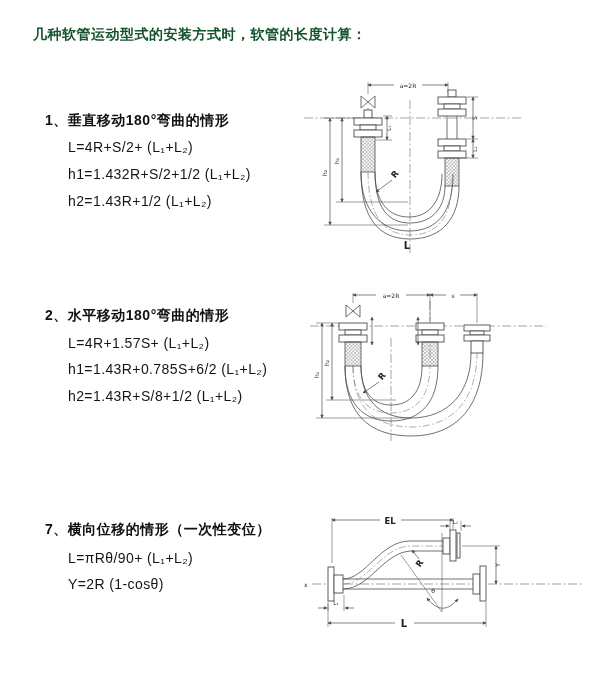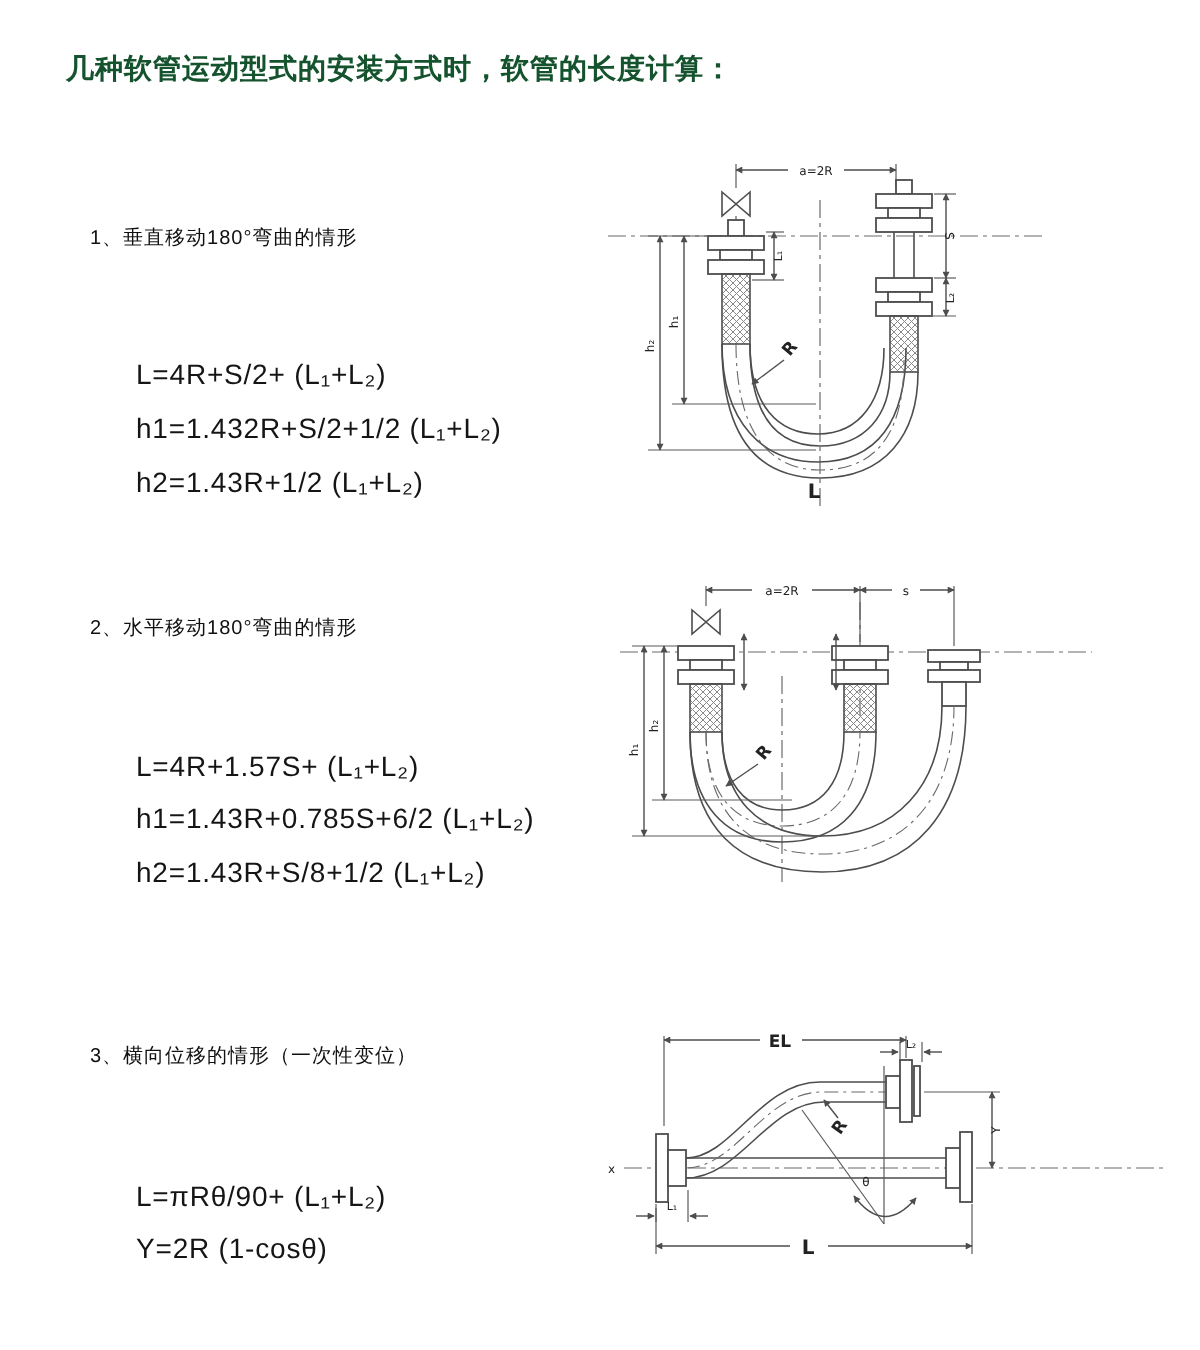--- a/index.html
+++ b/index.html
@@ -6,26 +6,26 @@
   body{
     width:600px;height:675px;background:#ffffff;position:relative;overflow:hidden;
     font-family:"Liberation Sans","DejaVu Sans",sans-serif;color:#1a1a1a;
   }
   .page{position:absolute;inset:0;background:#fff;}
   .doc-title{
     position:absolute;left:33px;top:26px;font-size:14px;font-weight:bold;
     letter-spacing:0.5px;color:#14532d;white-space:nowrap;
   }
   .sec-heading{
-    position:absolute;left:45px;font-size:10px;font-weight:normal;color:#111;
+    position:absolute;left:45px;font-size:14px;font-weight:bold;color:#111;
     letter-spacing:0.5px;white-space:nowrap;
   }
   .formula{
     position:absolute;left:68px;font-size:14px;color:#151515;
-    letter-spacing:0.4px;white-space:nowrap;margin-top:40px;
+    letter-spacing:0.4px;white-space:nowrap;
   }
   svg.diagram{position:absolute;overflow:visible;}
   svg .ln{stroke:#4d4d4d;stroke-width:0.8;fill:none;}
   svg .thin{stroke:#5a5a5a;stroke-width:0.6;fill:none;}
   svg .dim{stroke:#4d4d4d;stroke-width:0.7;fill:none;}
   svg .cl{stroke:#6a6a6a;stroke-width:0.6;fill:none;stroke-dasharray:9 2.5 2 2.5;}
   svg .hosedash{stroke:#6a6a6a;stroke-width:0.55;fill:none;stroke-dasharray:7 2.5 1.5 2.5;}
   svg .fit{stroke:#4d4d4d;stroke-width:0.9;fill:#ffffff;}
   svg text{fill:#222;font-family:"DejaVu Sans","Liberation Sans",sans-serif;}
   svg .dimtxt{font-size:6px;}
@@ -43,21 +43,21 @@
   <div class="sec-heading" style="top:112px">1、垂直移动180°弯曲的情形</div>
   <div class="formula" style="top:139px">L=4R+S/2+ (L₁+L₂)</div>
   <div class="formula" style="top:166px">h1=1.432R+S/2+1/2 (L₁+L₂)</div>
   <div class="formula" style="top:193px">h2=1.43R+1/2 (L₁+L₂)</div>
 
   <div class="sec-heading" style="top:307px">2、水平移动180°弯曲的情形</div>
   <div class="formula" style="top:335px">L=4R+1.57S+ (L₁+L₂)</div>
   <div class="formula" style="top:361px">h1=1.43R+0.785S+6/2 (L₁+L₂)</div>
   <div class="formula" style="top:388px">h2=1.43R+S/8+1/2 (L₁+L₂)</div>
 
-  <div class="sec-heading" style="top:521px">3、横向位移的情形（一次性变位）</div>
+  <div class="sec-heading" style="top:521px">7、横向位移的情形（一次性变位）</div>
   <div class="formula" style="top:550px">L=πRθ/90+ (L₁+L₂)</div>
   <div class="formula" style="top:576px">Y=2R (1-cosθ)</div>
 
   <svg class="diagram" style="left:300px;top:68px" width="235" height="195" viewBox="0 0 235 195">
     <defs>
       <marker id="ar1" viewBox="0 0 10 10" refX="9" refY="5" markerWidth="7" markerHeight="5" orient="auto-start-reverse">
         <path d="M0,0 L10,5 L0,10 z" fill="#4d4d4d"></path>
       </marker>
       <pattern id="hx1" width="3.5" height="3.5" patternUnits="userSpaceOnUse">
         <path d="M0,3.5 L3.5,0 M0,0 L3.5,3.5" stroke="#8a8a8a" stroke-width="0.5"></path>

